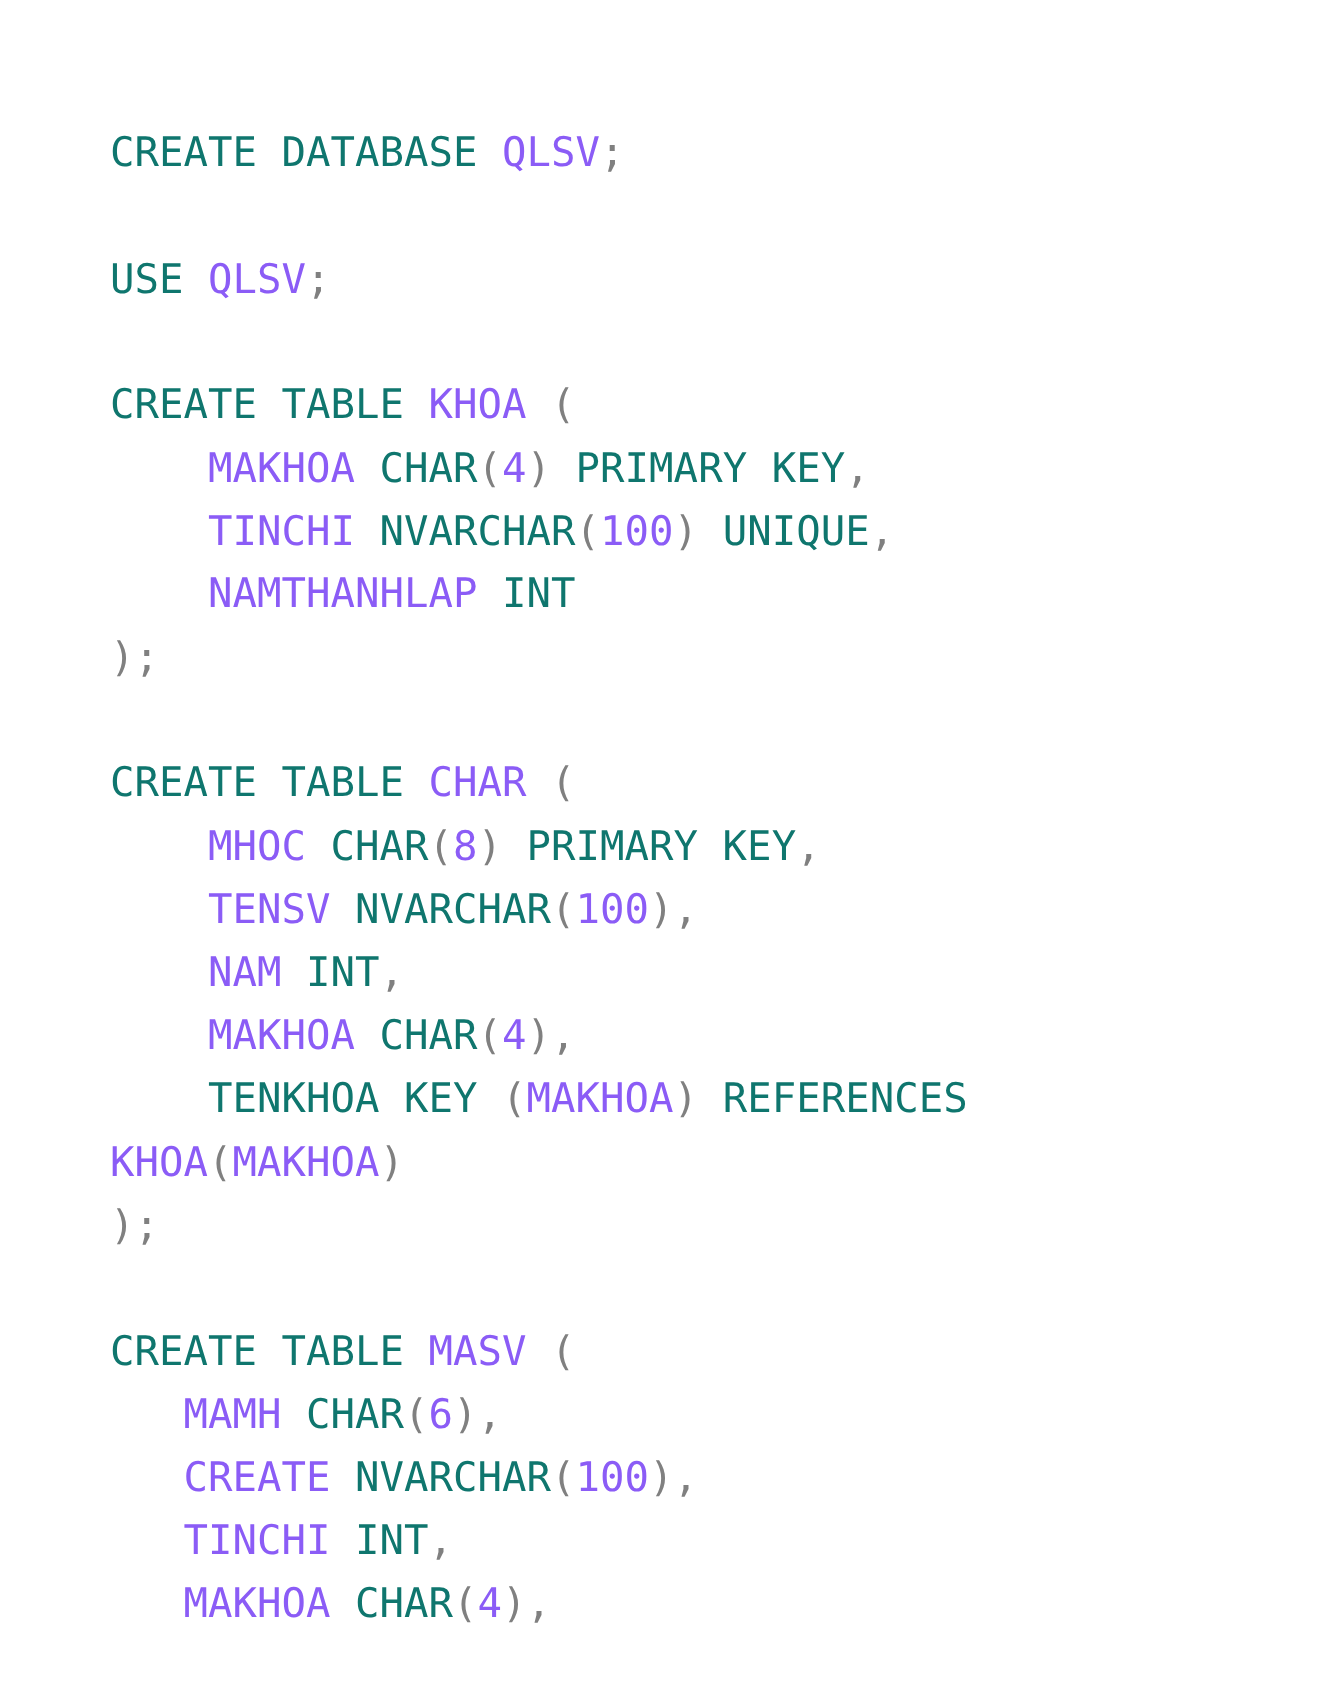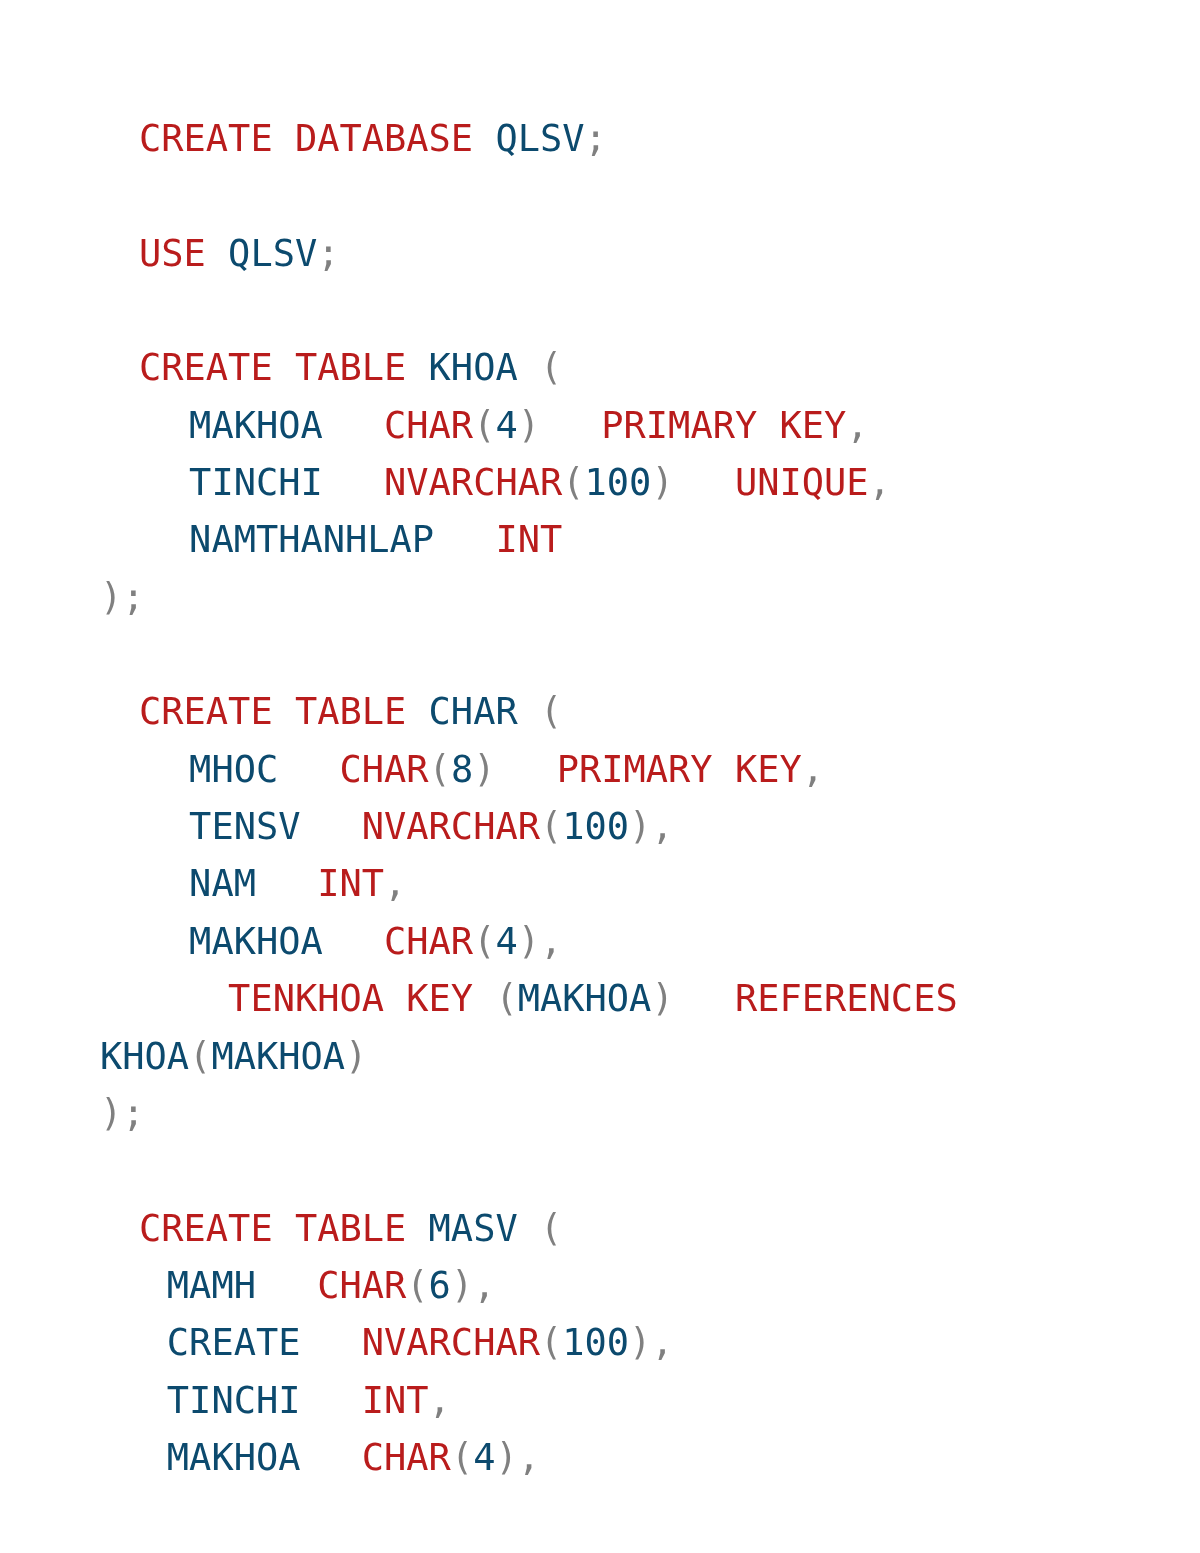--- a/index.html
+++ b/index.html
@@ -10,23 +10,23 @@
     height: 1553px;
   }
   .page {
     padding: 110px 100px 0 100px;
     font-family: "Menlo", "Consolas", "DejaVu Sans Mono", monospace;
     font-size: 37px;
     line-height: 1.55;
     white-space: pre;
     color: #000000;
   }
-  .kw { color: #b91c1c; margin-left: 39px; }
+  .kw { color: #0f766e; }
   .pn { color: #808080; }
-  .id { color: #0c4a6e; }
+  .id { color: #8b5cf6; }
 </style>
 </head>
 <body>
 
 <div class="page"><code id="code"><span class="kw">CREATE DATABASE</span><span class="id"> QLSV</span><span class="pn">;</span>
 
 <span class="kw">USE</span><span class="id"> QLSV</span><span class="pn">;</span>
 
 <span class="kw">CREATE TABLE</span><span class="id"> KHOA </span><span class="pn">(</span>
 <span class="id">    MAKHOA </span><span class="kw">CHAR</span><span class="pn">(</span><span class="id">4</span><span class="pn">)</span><span class="id"> </span><span class="kw">PRIMARY KEY</span><span class="pn">,</span>

